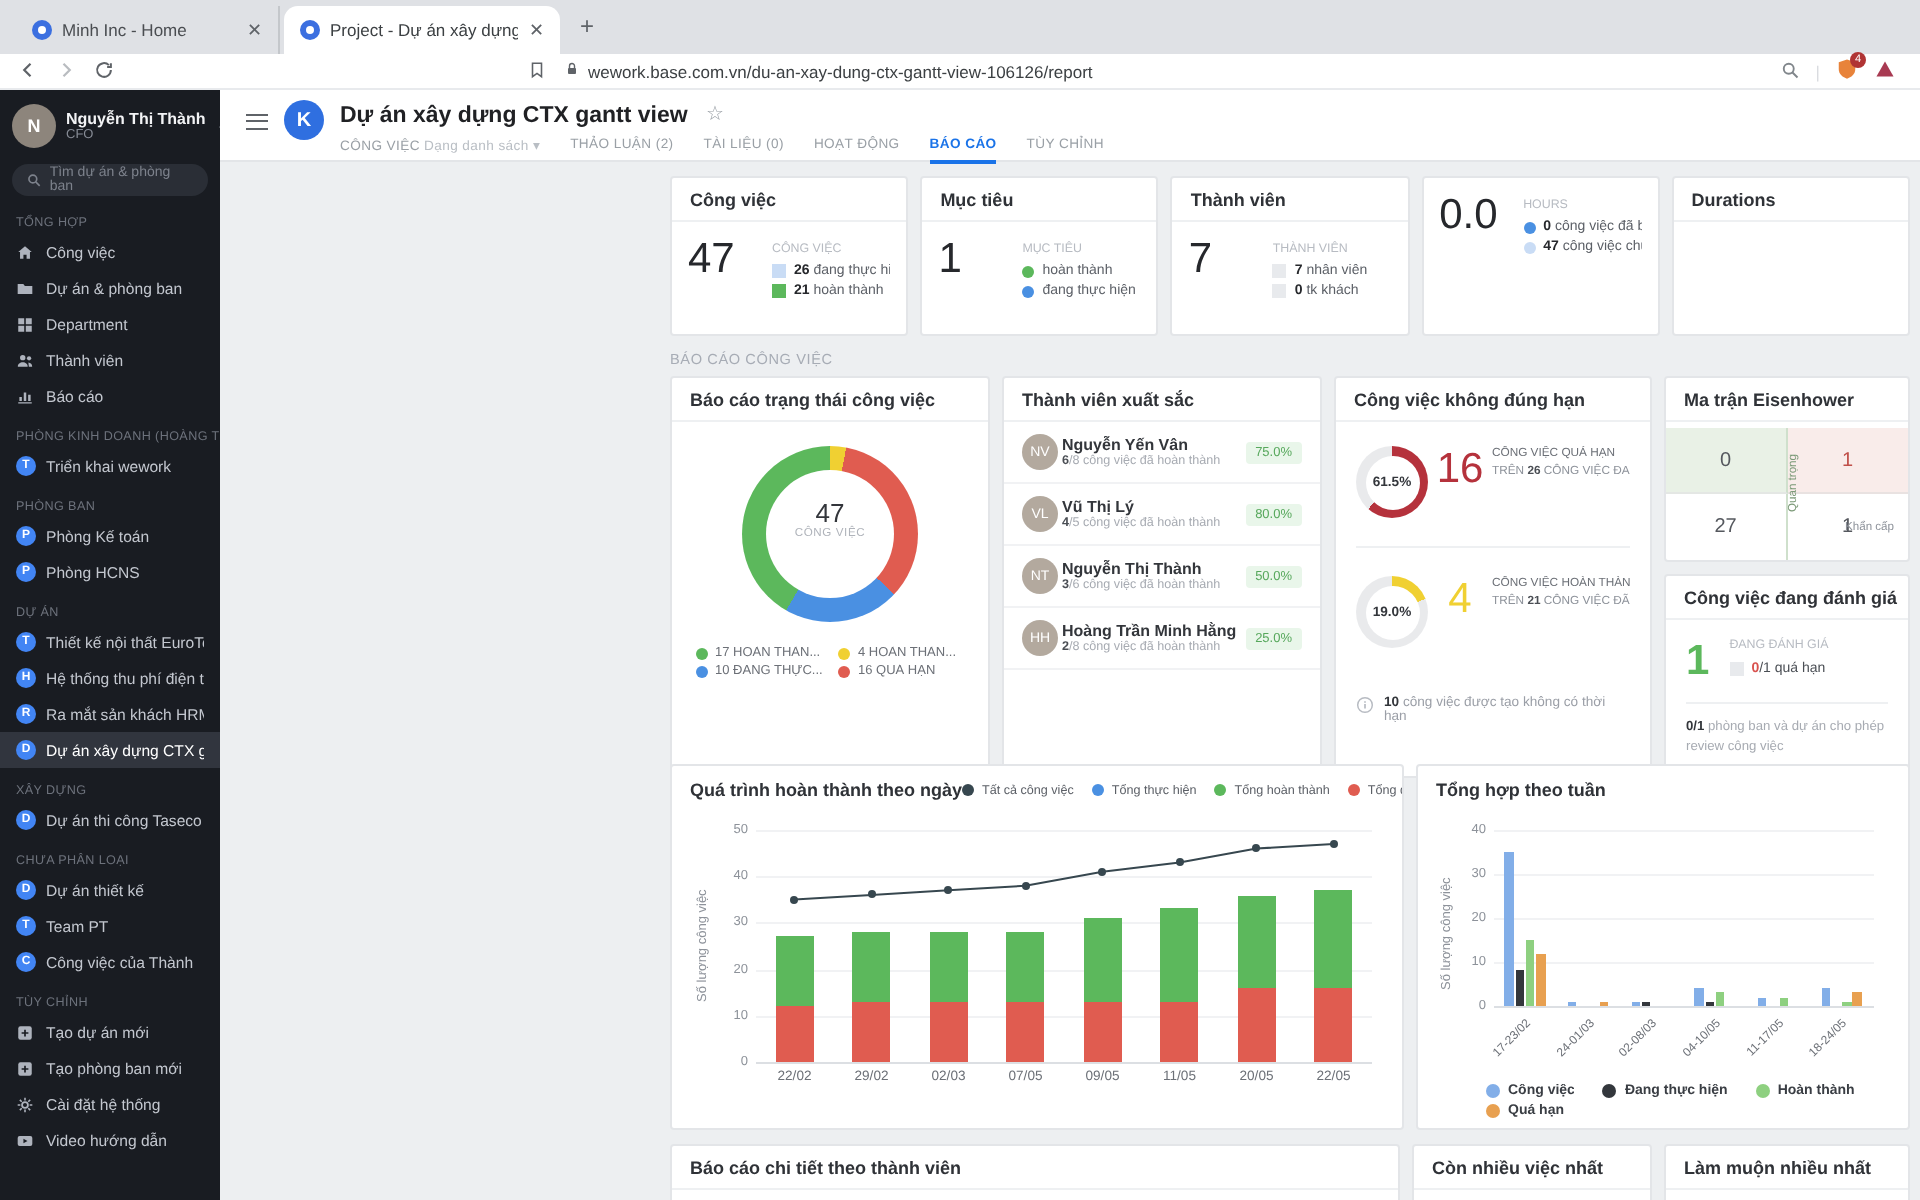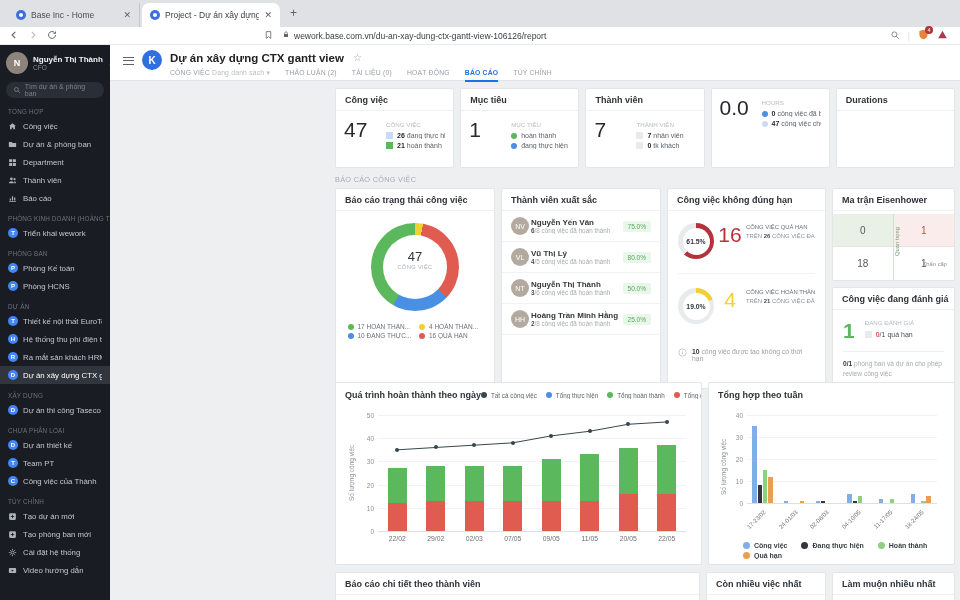--- a/index.html
+++ b/index.html
@@ -179,21 +179,21 @@
     grid-template-columns:365px 120px 1fr; gap:6px; }
   .tbl-head { display:flex; align-items:center; padding:6px 9px; font-size:8px; }
   .small-person { display:flex; align-items:center; gap:6px; padding:6px 9px; }
 </style>
 </head>
 <body>
 
 <div id="tabstrip">
   <div class="tab inactive">
     <span class="fav"></span>
-    <span class="ttl">Base Inc - Home</span>
+    <span class="ttl">Minh Inc - Home</span>
     <span class="x">✕</span>
   </div>
   <div class="tab active">
     <span class="fav"></span>
     <span class="ttl">Project - Dự án xây dựng CTX g</span>
     <span class="x">✕</span>
   </div>
   <div id="newtab">+</div>
 </div>
 <div id="urlbar">
@@ -582,21 +582,21 @@
     </div>
   </div>
 
   <div id="col4">
 
     <div class="card">
       <div class="card-title">Ma trận Eisenhower</div>
       <div id="eis-grid">
         <div class="eis-cell eis-tl">0</div>
         <div class="eis-cell eis-tr">1</div>
-        <div class="eis-cell eis-bl">18</div>
+        <div class="eis-cell eis-bl">27</div>
         <div class="eis-cell">1</div>
       </div>
       <div id="eis-ylab">Quan trọng</div>
       <div id="eis-xlab">Khẩn cấp</div>
     </div>
 
     <div class="card">
       <div class="card-title">Công việc đang đánh giá</div>
       <div class="rev-body">
         <span class="rev-val">1</span>

